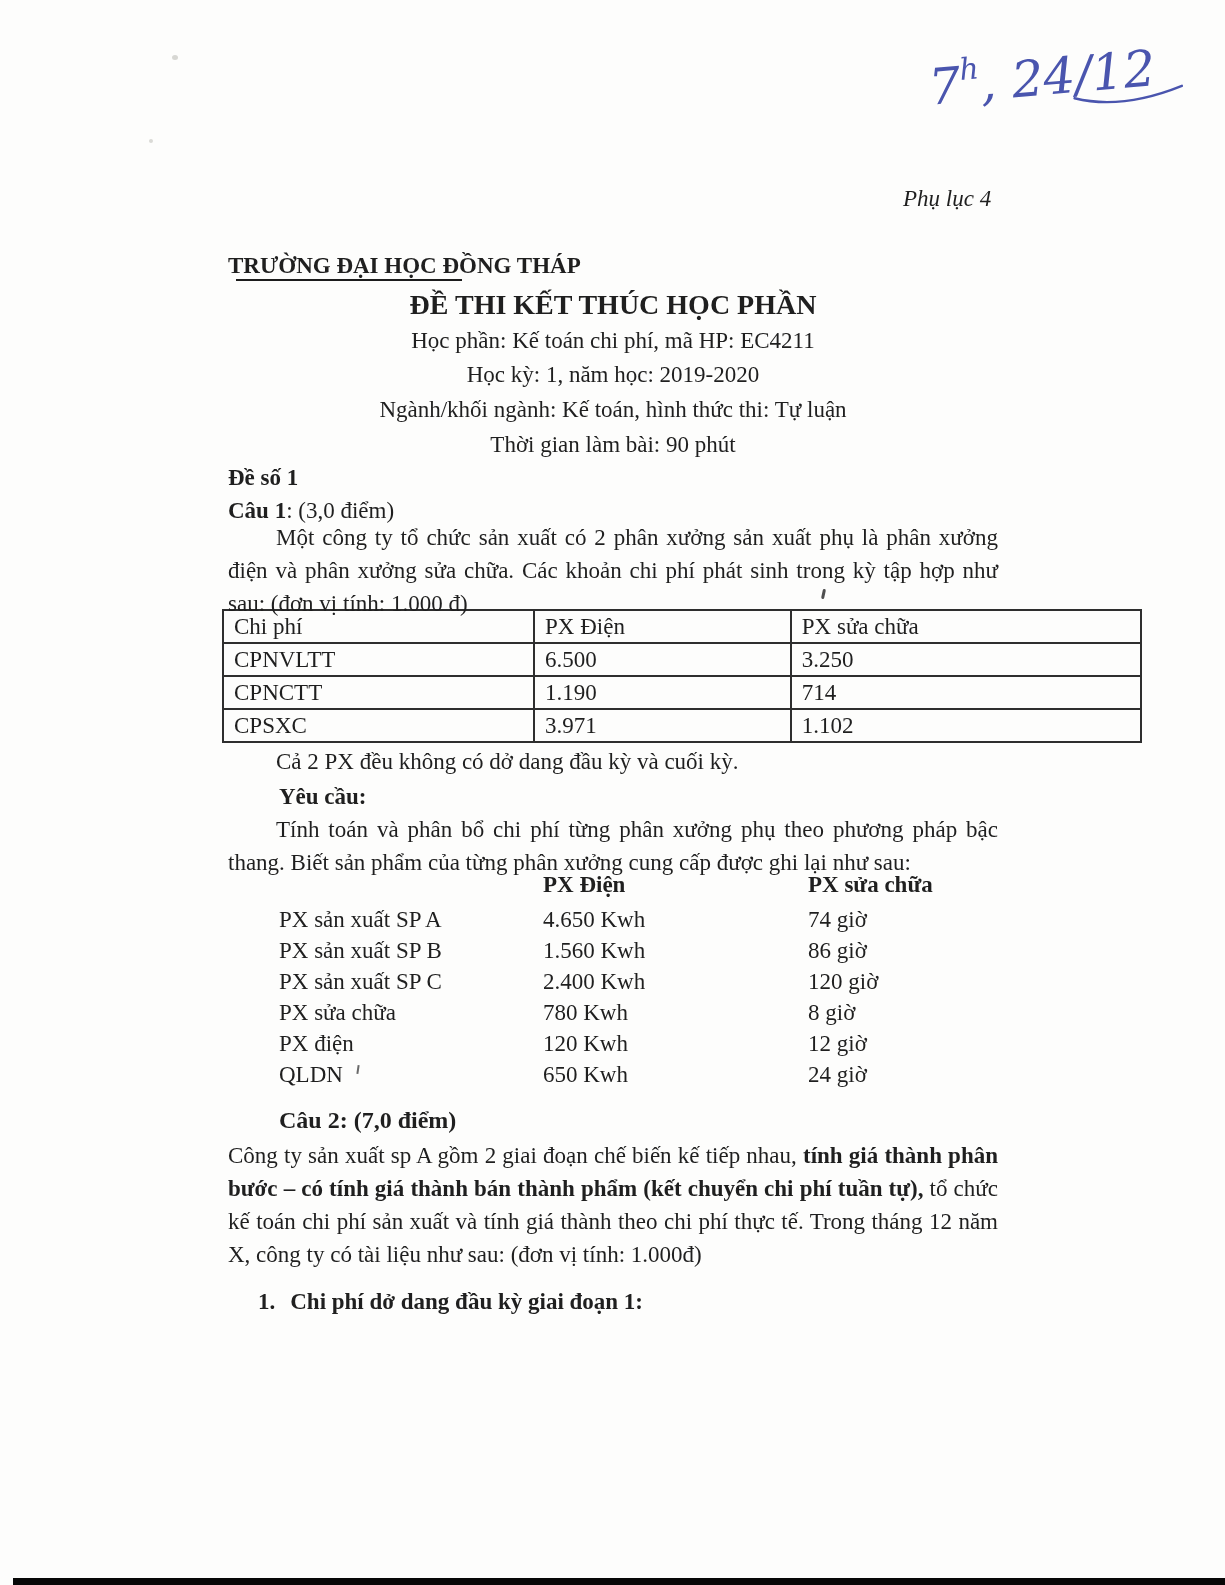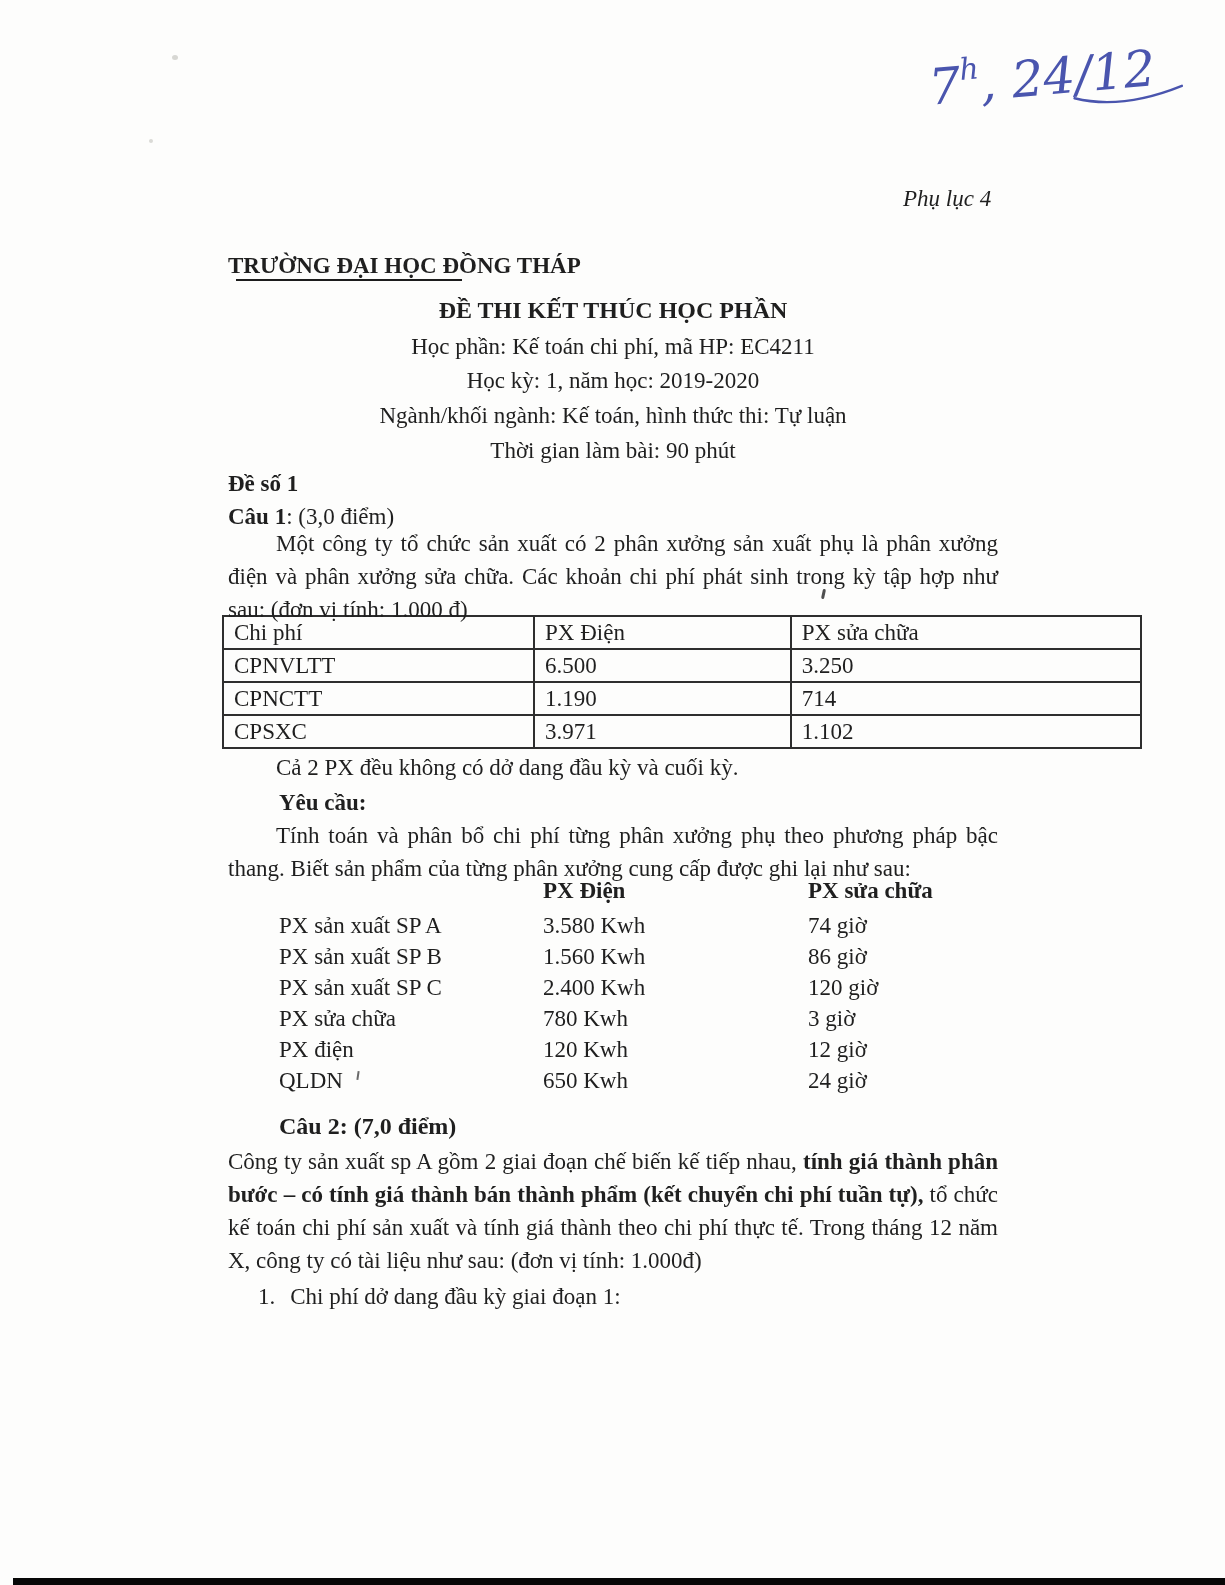--- a/index.html
+++ b/index.html
@@ -17,21 +17,21 @@
   .appendix { position:absolute; left:903px; top:186px; font-style:italic; font-size:23px; }
   
   .content { position:absolute; left:228px; top:0; width:770px; font-size:23px; line-height:33px; }
   .center { text-align:center; }
   .b { font-weight:bold; }
   .jus { text-align:justify; }
   .ind { text-indent:48px; }
   .school { margin-top:249px; font-weight:bold; position:relative; display:inline-block; }
   .school::after { content:""; position:absolute; left:8px; width:226px; bottom:1px; height:2px; background:#1c1c1c; }
   .school-row { line-height:33px; }
-  .exam-title { margin-top:12px; font-size:24px;text-align:center; }
+  .exam-title { margin-top:6px; font-size:28px;text-align:center; }
   .course   { margin-top:3px; }
   .semester { margin-top:1px; }
   .major    { margin-top:2px; }
   .duration { margin-top:2px; }
   .deso     { margin-top:0; }
   .cau1     { margin-top:0; }
   .para1    { margin-top:-6px; }
   
   .cost-table { margin-top:-11px; margin-left:-6px; width:920px; border-collapse:collapse; font-size:23px; }
   .cost-table td { border:2px solid #2e2e2e; height:29px; padding:1px 10px; line-height:27px; }
@@ -40,21 +40,21 @@
   .yeucau  { margin-top:2px; padding-left:51px; font-weight:bold; }
   .para2   { margin-top:0; }
   
   .alloc { margin-top:-11px; padding-left:51px; }
   .alloc-row { display:grid; grid-template-columns:264px 265px 1fr; line-height:31px; }
   .alloc-head { margin-bottom:3px; font-weight:bold; line-height:33px; }
   .qldn-tick { display:inline-block; width:2px; height:9px; background:#6a6a6a; margin-left:14px; transform:translateY(-8px) rotate(8deg); }
   
   .cau2  { margin-top:14px; padding-left:51px; font-weight:bold; font-size:24px; }
   .para3 { margin-top:2px; }
-  .item1 { margin-top:3px; padding-left:30px; font-weight:normal; }
+  .item1 { margin-top:14px; padding-left:30px; font-weight:bold; }
   .item1 .num { margin-right:15px; }
   
   .artifact { position:absolute; }
   .bottom-bar { left:13px; right:0; bottom:0; height:7px; background:#070707; }
   .speck1 { left:172px; top:55px;  width:6px; height:5px; background:#d7d7d3; border-radius:50%; }
   .speck2 { left:149px; top:139px; width:4px; height:4px; background:#dadad6; border-radius:50%; }
   .comma-mark { left:822px; top:589px; width:3px; height:10px; background:#4f4f4f; border-radius:2px; transform:rotate(12deg); }
 </style>
 </head>
 <body>
@@ -116,37 +116,37 @@
     <div class="para2 jus ind">Tính toán và phân bổ chi phí từng phân xưởng phụ theo phương pháp bậc thang. Biết sản phẩm của từng phân xưởng cung cấp được ghi lại như sau:</div>
 
     <div class="alloc">
       <div class="alloc-row alloc-head">
         <span></span>
         <span>PX Điện</span>
         <span>PX sửa chữa</span>
       </div>
       <div class="alloc-row">
         <span>PX sản xuất SP A</span>
-        <span>3.580 Kwh</span>
+        <span>4.650 Kwh</span>
         <span>74 giờ</span>
       </div>
       <div class="alloc-row">
         <span>PX sản xuất SP B</span>
         <span>1.560 Kwh</span>
         <span>86 giờ</span>
       </div>
       <div class="alloc-row">
         <span>PX sản xuất SP C</span>
         <span>2.400 Kwh</span>
         <span>120 giờ</span>
       </div>
       <div class="alloc-row">
         <span>PX sửa chữa</span>
         <span>780 Kwh</span>
-        <span>3 giờ</span>
+        <span>8 giờ</span>
       </div>
       <div class="alloc-row">
         <span>PX điện</span>
         <span>120 Kwh</span>
         <span>12 giờ</span>
       </div>
       <div class="alloc-row">
         <span><span>QLDN</span><span class="qldn-tick"></span></span>
         <span>650 Kwh</span>
         <span>24 giờ</span>

